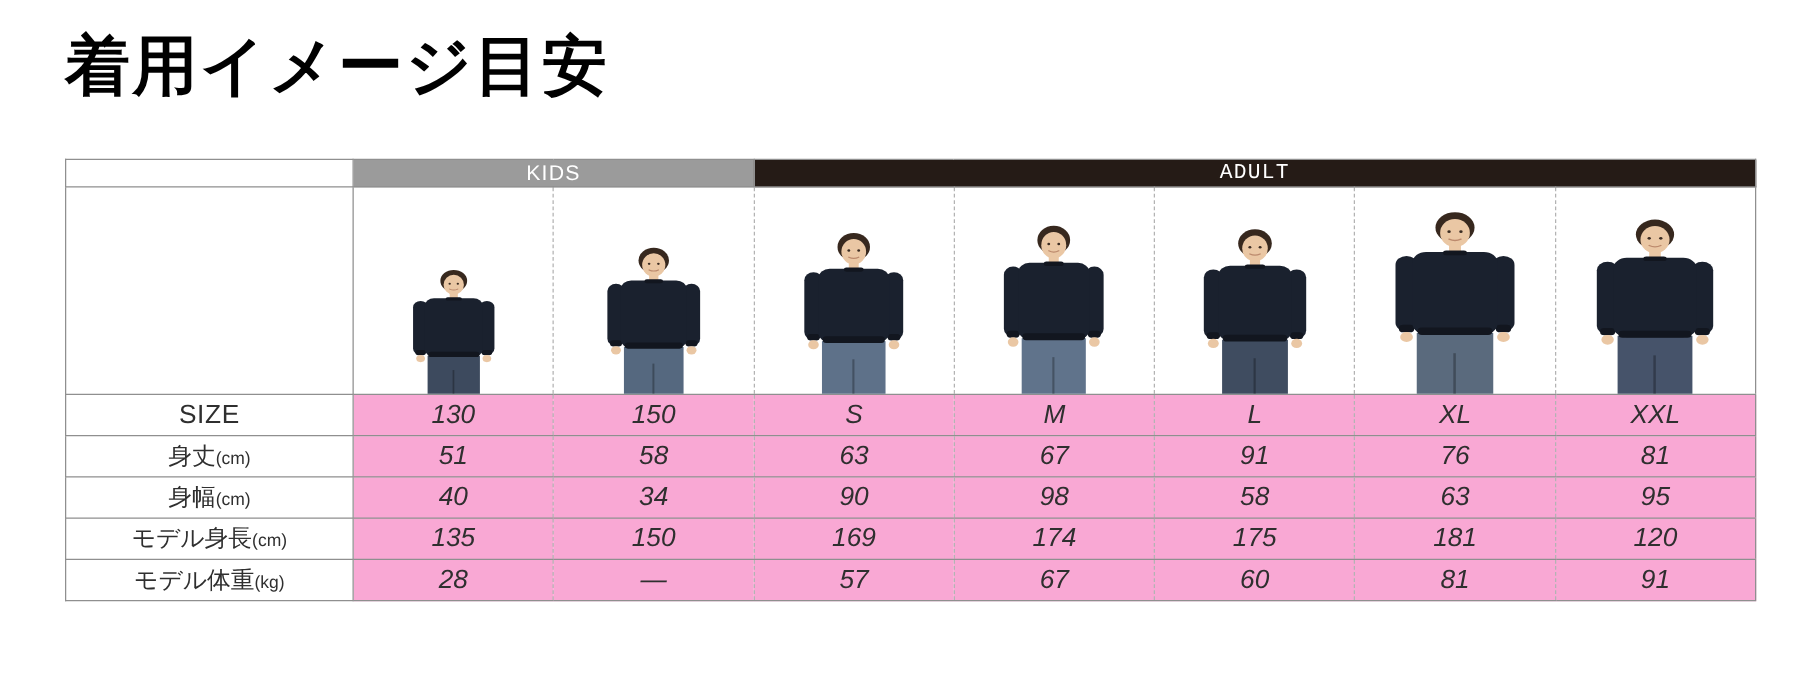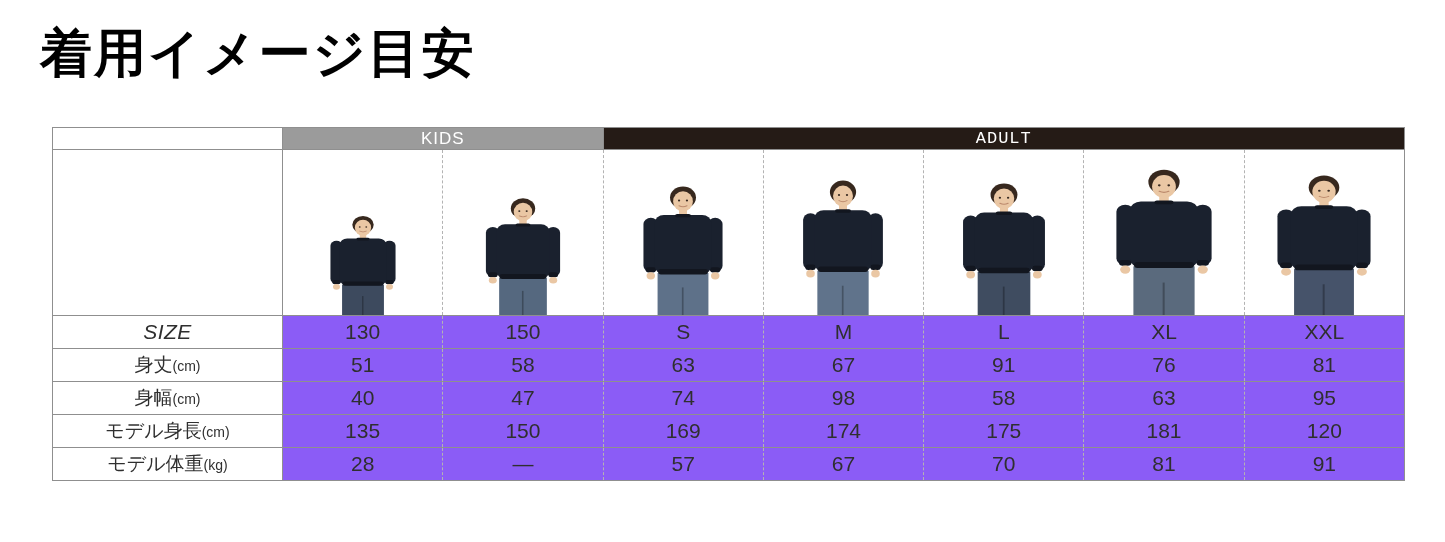--- a/index.html
+++ b/index.html
@@ -3,21 +3,21 @@
 <meta charset="utf-8">
 <style>
   * { margin:0; padding:0; box-sizing:border-box; }
   html,body { background:#ffffff; }
   .page {
     position:relative; width:1445px; height:542px; background:#ffffff;
     font-family:"Liberation Sans","DejaVu Sans",sans-serif; color:#2f2f2f;
     overflow:hidden;
   }
   .page-title {
-    position:absolute; left:40px; top:24px;
+    position:absolute; left:52px; top:24px;
     font-size:52px; font-weight:bold; letter-spacing:2px; color:#000000;
     line-height:1.15; white-space:nowrap;
   }
   table.size-chart {
     position:absolute; left:52px; top:127px; width:1353px;
     border-collapse:collapse; table-layout:fixed;
     border:1px solid #8f8f8f;
   }
   col.c-label { width:230px; }
   td { padding:0; text-align:center; vertical-align:middle; }
@@ -28,26 +28,26 @@
     border:1px solid #8f8f8f; font-weight:normal;
   }
   td.ghead.kids  { background:#9b9b9b; }
   td.ghead.adult { background:#251b16;font-family:Liberation Mono, monospace; }
   
   td.label-cell {
     border:1px solid #8f8f8f; background:#ffffff;
     font-size:19px; color:#2f2f2f; height:33px; white-space:nowrap;
   }
   td.label-cell .unit { font-size:14px; }
-  td.label-cell.size-label { font-size:21px; letter-spacing:0.5px;font-style:italic; }
+  td.label-cell.size-label { font-size:21px; letter-spacing:0.5px; }
   
   td.val {
     border-top:1px solid #8f8f8f; border-bottom:1px solid #8f8f8f;
     border-left:1px dashed #b3b3b3; border-right:1px dashed #b3b3b3;
-    font-size:21px; color:#2f2f2f; height:33px; background:#8b5cf6;
+    font-size:21px; color:#2f2f2f; height:33px; background:#f9a8d4;font-style:italic;
   }
   
   td.photo-cell {
     border-top:1px solid #8f8f8f; border-bottom:1px solid #8f8f8f;
     border-left:1px dashed #b3b3b3; border-right:1px dashed #b3b3b3;
     background:#ffffff;
   }
   td.photo-label { border:1px solid #8f8f8f; background:#ffffff; }
   .photo-box { position:relative; width:100%; height:165px; overflow:hidden; }
   .fig { position:absolute; bottom:-14px; left:50%; transform:translateX(-50%); }
@@ -276,22 +276,22 @@
         <td class="val">63</td>
         <td class="val">67</td>
         <td class="val">91</td>
         <td class="val">76</td>
         <td class="val">81</td>
       </tr>
 
       <tr>
         <td class="label-cell"><span>身幅</span><span class="unit">(cm)</span></td>
         <td class="val">40</td>
-        <td class="val">47</td>
-        <td class="val">74</td>
+        <td class="val">34</td>
+        <td class="val">90</td>
         <td class="val">98</td>
         <td class="val">58</td>
         <td class="val">63</td>
         <td class="val">95</td>
       </tr>
 
       <tr>
         <td class="label-cell"><span>モデル身長</span><span class="unit">(cm)</span></td>
         <td class="val">135</td>
         <td class="val">150</td>
@@ -301,20 +301,20 @@
         <td class="val">181</td>
         <td class="val">120</td>
       </tr>
 
       <tr>
         <td class="label-cell"><span>モデル体重</span><span class="unit">(kg)</span></td>
         <td class="val">28</td>
         <td class="val">—</td>
         <td class="val">57</td>
         <td class="val">67</td>
-        <td class="val">70</td>
+        <td class="val">60</td>
         <td class="val">81</td>
         <td class="val">91</td>
       </tr>
 
     </tbody>
   </table>
 </div>
 
 </body></html>

